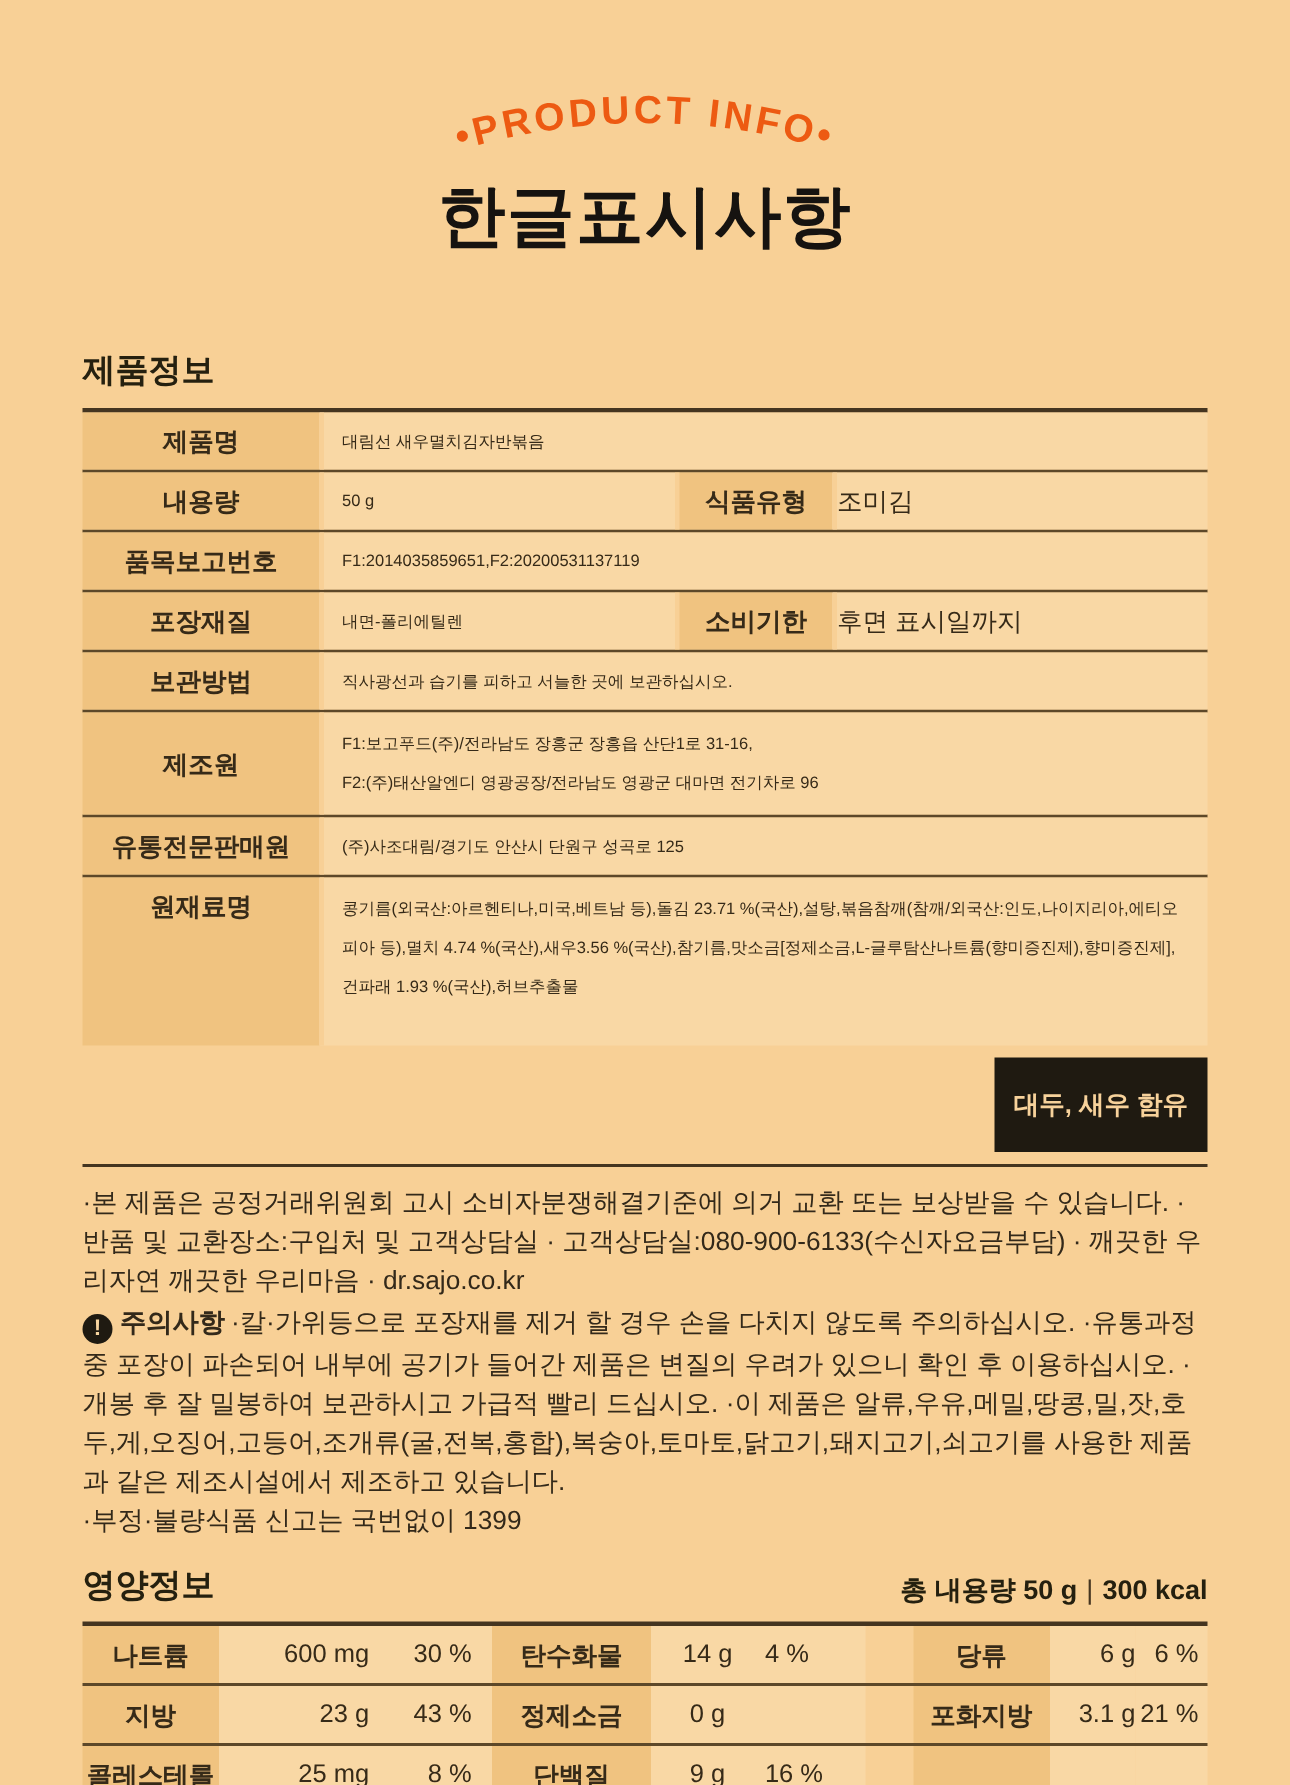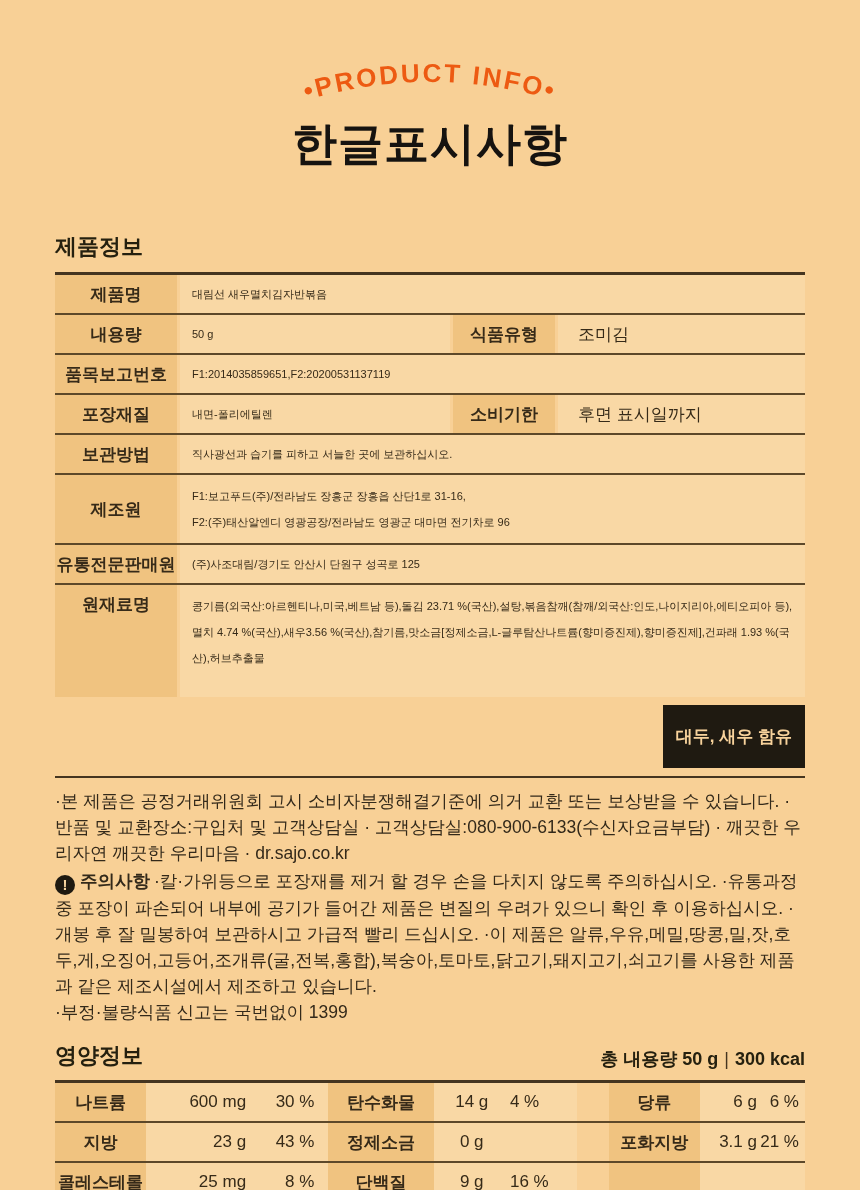--- a/index.html
+++ b/index.html
@@ -22,28 +22,28 @@
   
   .sec-head { font-size:22px; font-weight:bold; color:#25200f; }
   .sec-rule { border:none; border-top:3px solid #453520; margin:0; }
 
   .prod-head { margin-top:58px; margin-bottom:10px; }
 
   
   .ptable { width:750px; }
   .prow { display:flex; align-items:center; border-bottom:2px solid #5d4829; min-height:40px; }
   .prow:last-child { border-bottom:none; }
-  .pl { width:122px; background:#F0C380; align-self:stretch; display:flex; align-items:center;
+  .pl { width:158px; background:#F0C380; align-self:stretch; display:flex; align-items:center;
         justify-content:center; font-weight:bold; font-size:17px; text-align:center; }
   .pv { flex:1; background:#F9D8A5; align-self:stretch; display:flex; align-items:center;
         padding:6px 12px; font-size:11px; border-left:3px solid #F8D096; }
   .pl2 { width:105px; background:#F0C380; align-self:stretch; display:flex; align-items:center;
          justify-content:center; font-weight:bold; font-size:17px; border-left:3px solid #F8D096; }
   .pv2 { width:250px; background:#F9D8A5; align-self:stretch; display:flex; align-items:center;
-         padding:6px 20px; font-size:17px; border-left:3px solid #F8D096; }
+         padding:6px 0; font-size:17px; border-left:3px solid #F8D096; }
   .pre { white-space:pre-line; }
   .row-tall .pv { padding-top:8px; padding-bottom:8px; line-height:26px; }
 
   
   .badge-row { display:flex; justify-content:flex-end; margin:8px 0 8px 0; }
   .allergy-badge { background:#1F1A11; color:#F7D29B; font-weight:bold; font-size:17px;
                    padding:20px 13px; }
   .table-close { border:none; border-top:2.5px solid #453520; margin:0 0 10px 0; }
 
   

